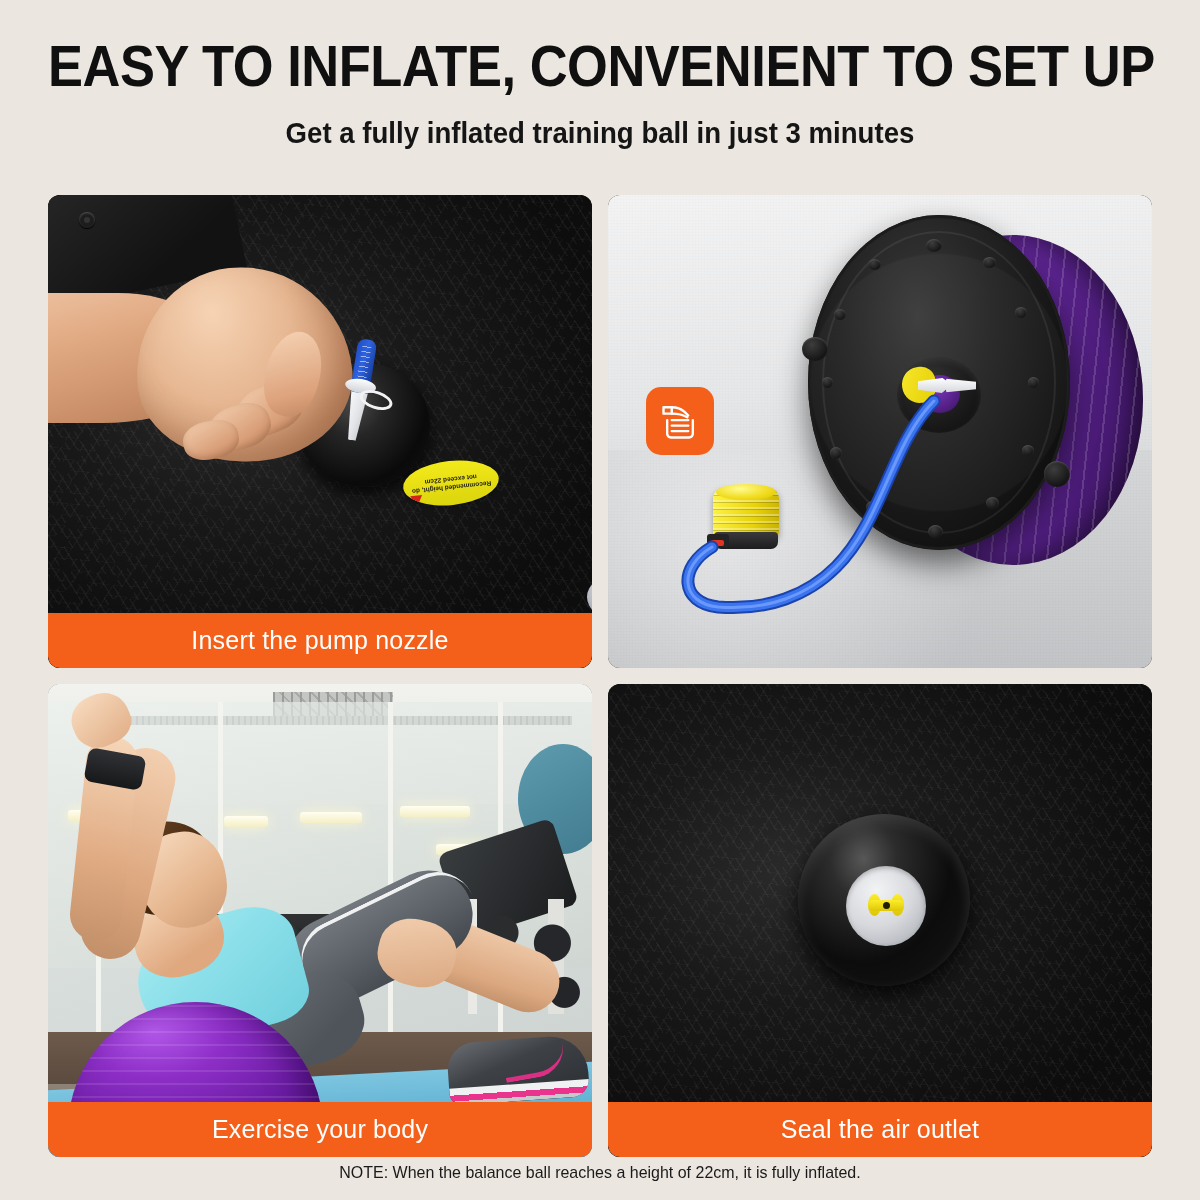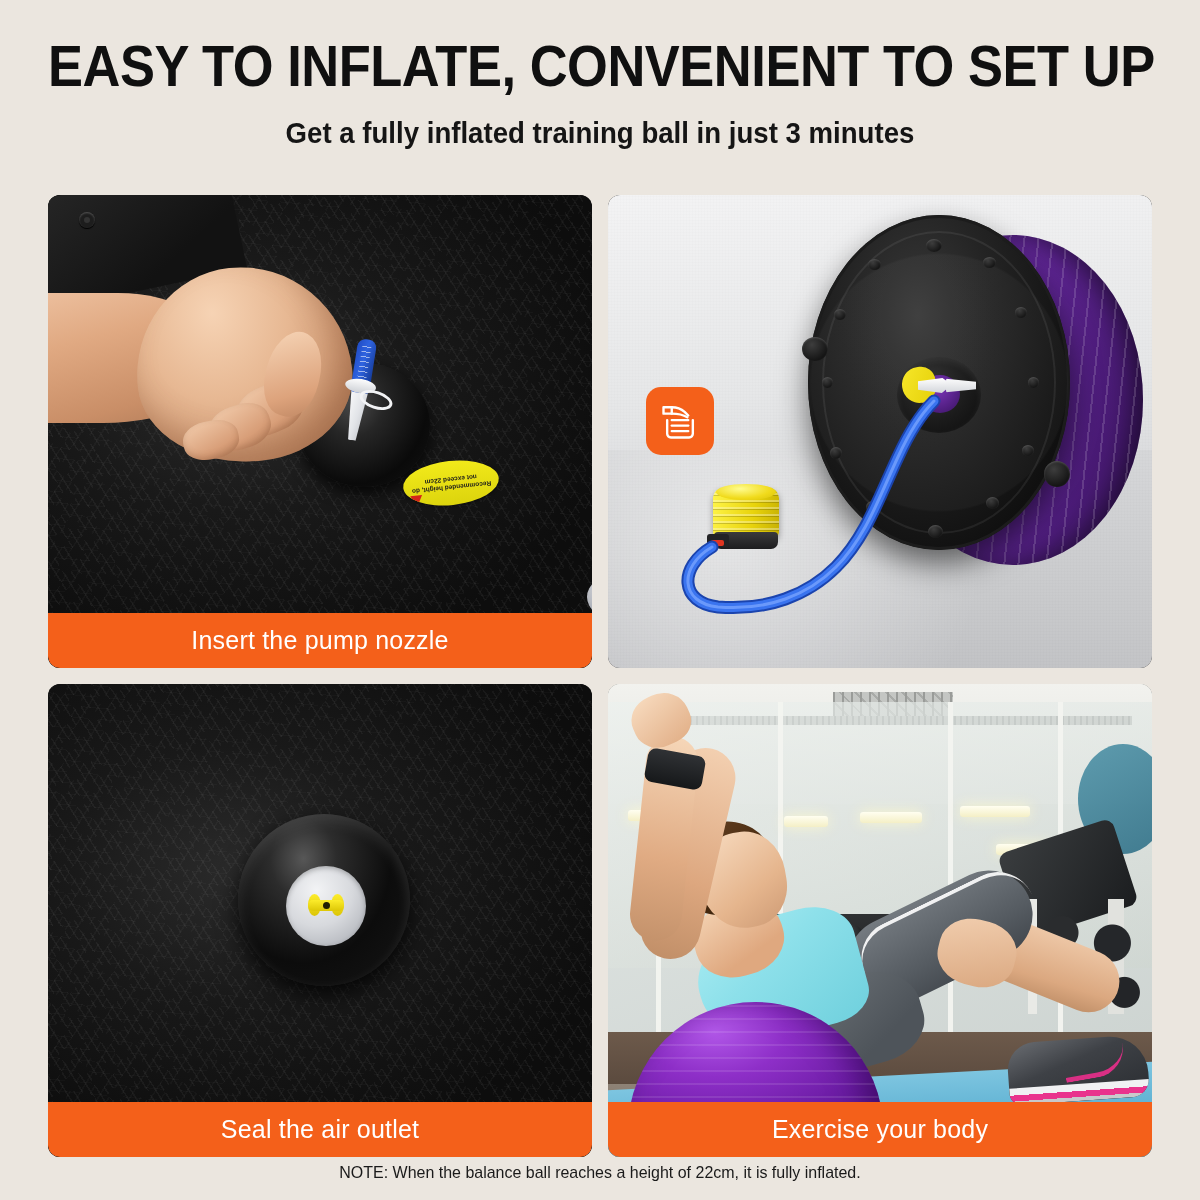--- a/index.html
+++ b/index.html
@@ -584,38 +584,20 @@
           <path d="M10 23 v15 a4 4 0 0 0 4 4 h20 a4 4 0 0 0 4 -4 v-15"></path>
           <path d="M15 23 h18"></path>
           <path d="M15 29 h18"></path>
           <path d="M15 35 h18"></path>
         </svg>
       </div>
     </div>
   </div>
 
   <div class="panel">
-    <div class="photo">
-      <div class="mat-black"></div>
-      <div class="mat-tex"></div>
-      <div class="p3-well">
-        <div class="p3-inner">
-          <div class="p3-knob">
-            <div class="w1"></div>
-            <div class="w2"></div>
-            <div class="bar"></div>
-            <div class="hole"></div>
-          </div>
-        </div>
-      </div>
-    </div>
-    <div class="caption">Seal the air outlet</div>
-  </div>
-
-  <div class="panel">
     <div class="photo p4">
       <div class="p4-bgtop"></div>
       <div class="p4-ceil"></div>
       <div class="p4-truss"></div>
       <div class="p4-beam"></div>
       <div class="p4-glass"></div>
       <div class="p4-mull" style="left:48px;"></div>
       <div class="p4-mull" style="left:170px;"></div>
       <div class="p4-mull" style="left:340px;"></div>
       <div class="p4-mull" style="left:450px;"></div>
@@ -655,15 +637,33 @@
         <div class="p4-band"></div>
         <div class="p4-hand2"></div>
       </div>
 
       <div class="p4-dome"></div>
       <div class="p4-base"></div>
     </div>
     <div class="caption">Exercise your body</div>
   </div>
 
+  <div class="panel">
+    <div class="photo">
+      <div class="mat-black"></div>
+      <div class="mat-tex"></div>
+      <div class="p3-well">
+        <div class="p3-inner">
+          <div class="p3-knob">
+            <div class="w1"></div>
+            <div class="w2"></div>
+            <div class="bar"></div>
+            <div class="hole"></div>
+          </div>
+        </div>
+      </div>
+    </div>
+    <div class="caption">Seal the air outlet</div>
+  </div>
+
 </div>
 
 <div class="note">NOTE: When the balance ball reaches a height of 22cm, it is fully inflated.</div>
 
 </body></html>

